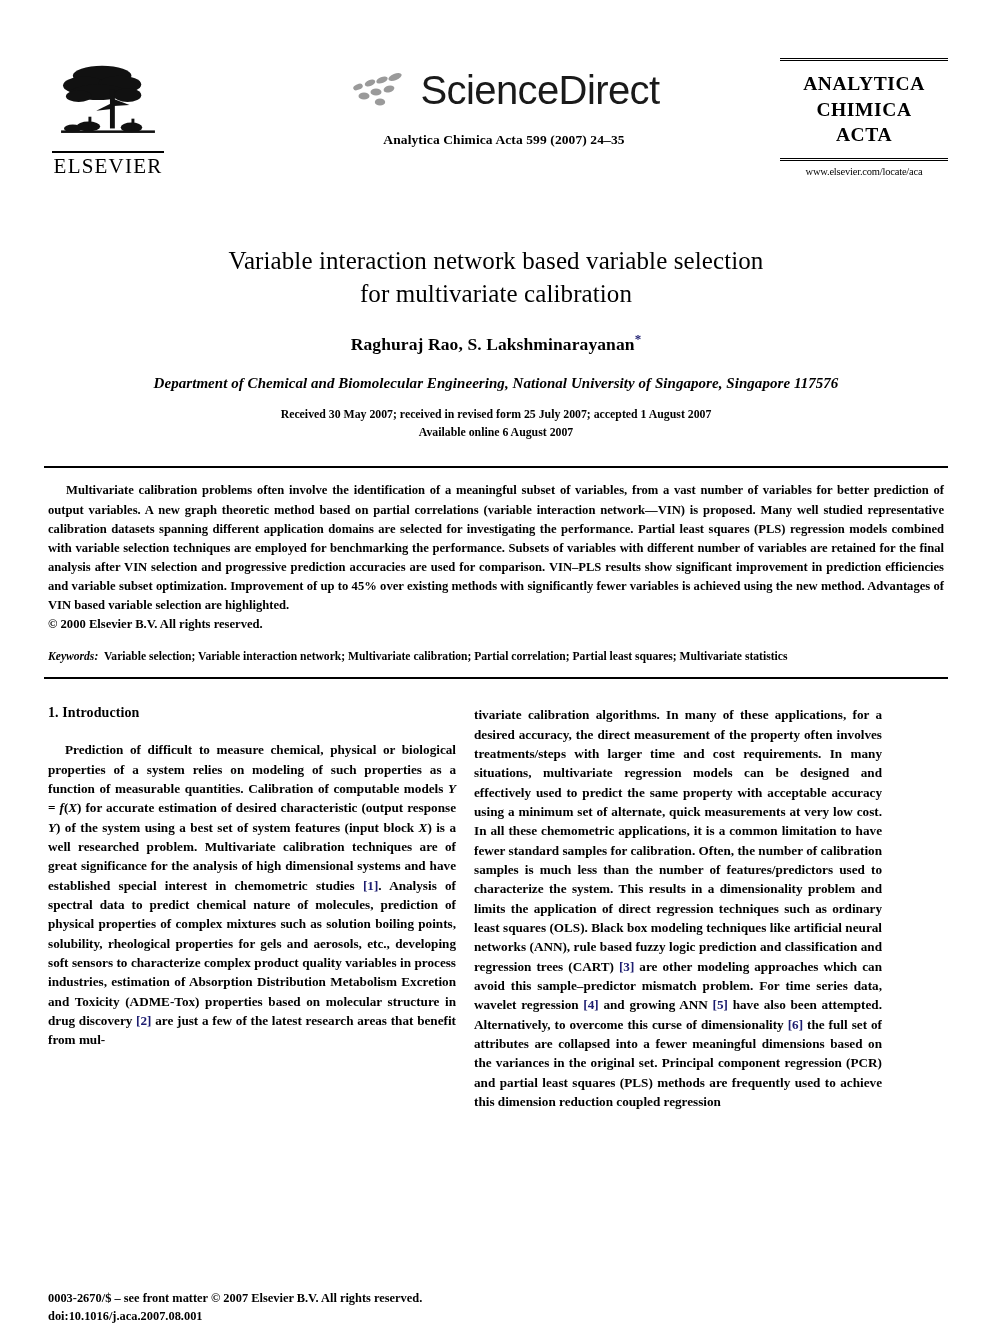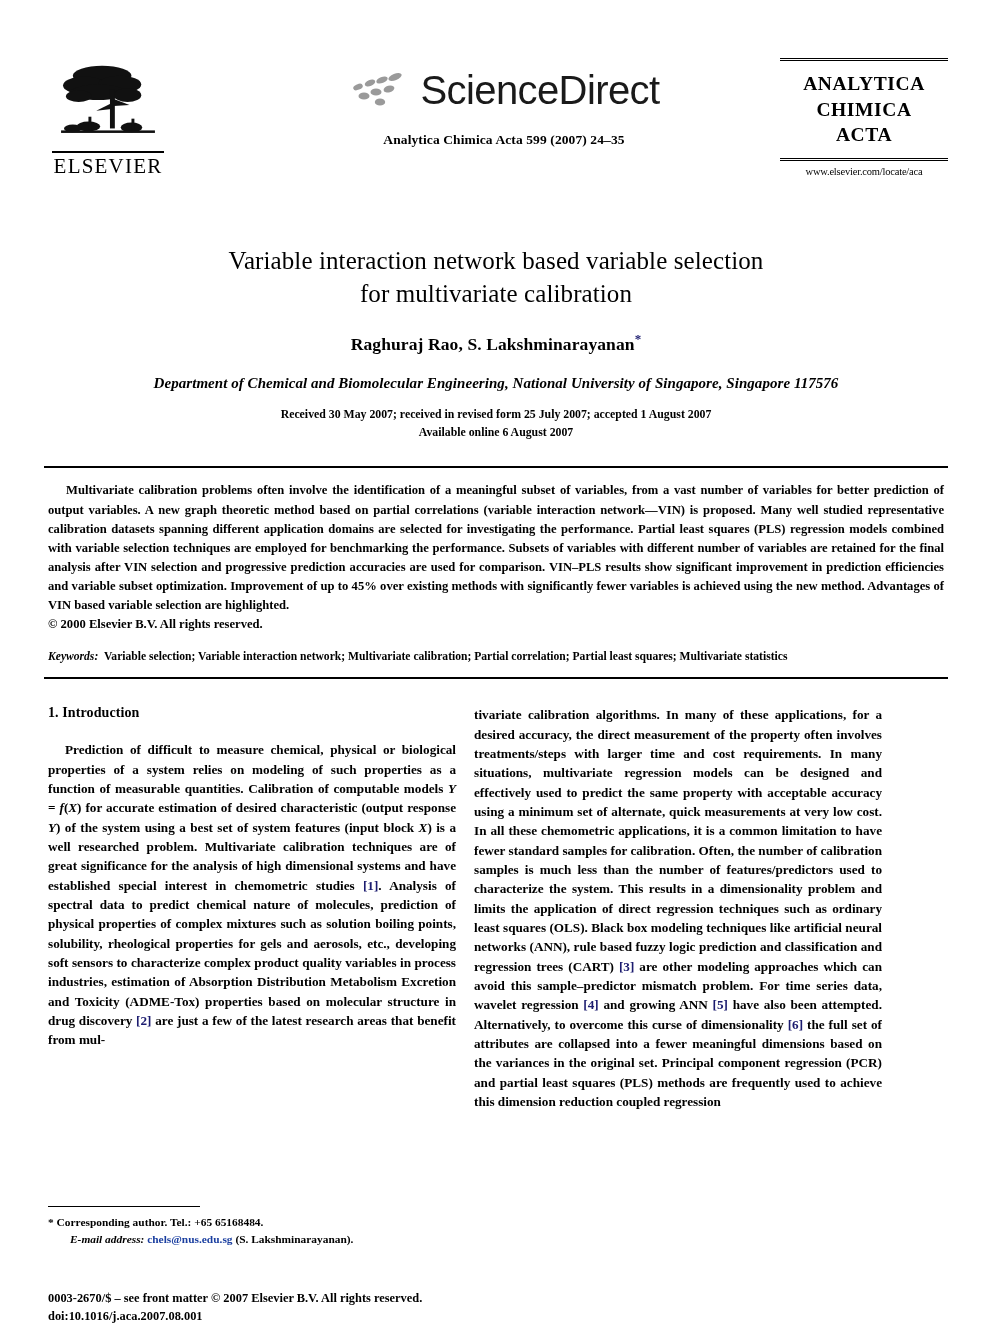--- a/index.html
+++ b/index.html
@@ -349,24 +349,19 @@
       <div class="section-head">1.  Introduction</div>
       <p class="para first"><span>Prediction of difficult to measure chemical, physical or biological properties of a system relies on modeling of such properties as a function of measurable quantities. Calibration of computable models </span><span class="mathvar">Y</span><span> = </span><span class="mathvar">f</span><span>(</span><span class="mathvar">X</span><span>) for accurate estimation of desired characteristic (output response </span><span class="mathvar">Y</span><span>) of the system using a best set of system features (input block </span><span class="mathvar">X</span><span>) is a well researched problem. Multivariate calibration techniques are of great significance for the analysis of high dimensional systems and have established special interest in chemometric studies </span><span class="ref">[1]</span><span>. Analysis of spectral data to predict chemical nature of molecules, prediction of physical properties of complex mixtures such as solution boiling points, solubility, rheological properties for gels and aerosols, etc., developing soft sensors to characterize complex product quality variables in process industries, estimation of Absorption Distribution Metabolism Excretion and Toxicity (ADME-Tox) properties based on molecular structure in drug discovery </span><span class="ref">[2]</span><span> are just a few of the latest research areas that benefit from mul-</span></p>
     </div>
 
     <div class="col">
       <p class="para"><span>tivariate calibration algorithms. In many of these applications, for a desired accuracy, the direct measurement of the property often involves treatments/steps with larger time and cost requirements. In many situations, multivariate regression models can be designed and effectively used to predict the same property with acceptable accuracy using a minimum set of alternate, quick measurements at very low cost. In all these chemometric applications, it is a common limitation to have fewer standard samples for calibration. Often, the number of calibration samples is much less than the number of features/predictors used to characterize the system. This results in a dimensionality problem and limits the application of direct regression techniques such as ordinary least squares (OLS). Black box modeling techniques like artificial neural networks (ANN), rule based fuzzy logic prediction and classification and regression trees (CART) </span><span class="ref">[3]</span><span> are other modeling approaches which can avoid this sample–predictor mismatch problem. For time series data, wavelet regression </span><span class="ref">[4]</span><span> and growing ANN </span><span class="ref">[5]</span><span> have also been attempted. Alternatively, to overcome this curse of dimensionality </span><span class="ref">[6]</span><span> the full set of attributes are collapsed into a fewer meaningful dimensions based on the variances in the original set. Principal component regression (PCR) and partial least squares (PLS) methods are frequently used to achieve this dimension reduction coupled regression</span></p>
     </div>
 
   </div>
 
-  <div class="footnote">
-    <div class="footnote-rule"></div>
-    <div class="footnote-line"><span>*</span>&nbsp;<span>Corresponding author. Tel.: +65 65168484.</span></div>
-    <div class="footnote-line sub"><span class="ital">E-mail address:</span>&nbsp;<span class="mail">chels@nus.edu.sg</span>&nbsp;<span>(S. Lakshminarayanan).</span></div>
-  </div>
 
   <div class="imprint">
     <div>0003-2670/$ – see front matter © 2007 Elsevier B.V. All rights reserved.</div>
     <div><span>doi:</span><span class="doi-num">10.1016/j.aca.2007.08.001</span></div>
   </div>
 
 </div>
 
 </body></html>

